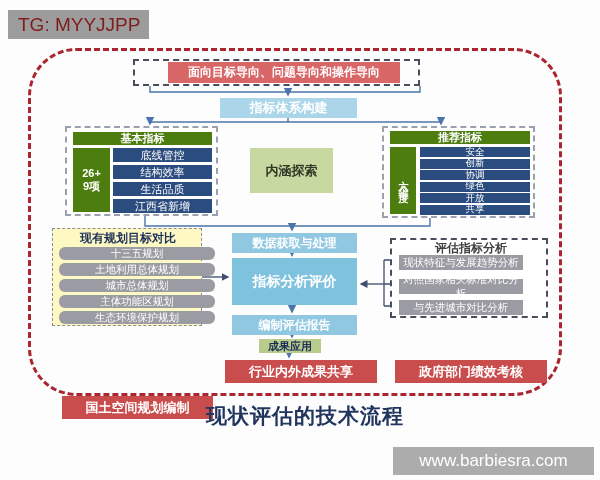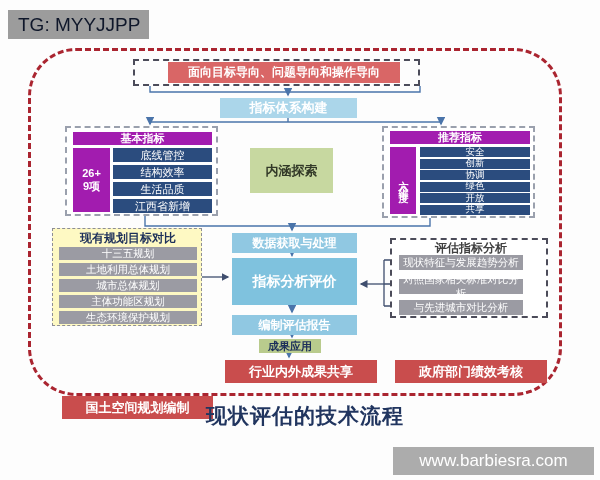--- a/index.html
+++ b/index.html
@@ -4,27 +4,27 @@
 <style>
   html,body{margin:0;padding:0;}
   body{
     width:600px;height:480px;position:relative;overflow:hidden;
     background:#fdfdfd;
     font-family:"Liberation Sans","DejaVu Sans",sans-serif;
   }
   .abs{position:absolute;box-sizing:border-box;}
   .ctr{display:flex;align-items:center;justify-content:center;text-align:center;}
   .white{color:#ffffff;}
-  .navy-bg{background:#a21caf;}
+  .navy-bg{background:#4d7c0f;}
   .navy-item{background:#2b4c7e;}
   .gray-item{background:#9b9ba3;color:#fff;}
   .bold{font-weight:bold;}
   #tg-label{
     left:8px;top:10px;width:141px;height:29px;
-    background:#9c9c9c;color:#0f172a;font-size:19px;
+    background:#9c9c9c;color:#7f1d1d;font-size:19px;
     display:flex;align-items:center;padding-left:10px;
   }
   #red-dash-frame{
     left:28px;top:48px;width:534px;height:348px;
     border:3px dashed #aa2530;border-radius:48px;
   }
   #orientation-frame{
     left:133px;top:59px;width:287px;height:27px;
     border:2px dashed #4c4c5a;
   }
@@ -55,21 +55,21 @@
   #rec-dim{
     left:6px;top:19px;width:26px;height:67px;font-size:10px;
     writing-mode:vertical-rl;text-orientation:upright;letter-spacing:4px;
   }
   .rec-item{left:36px;width:110px;height:10px;font-size:9.5px;}
   #existing-container{
     left:52px;top:228px;width:150px;height:98px;
     border:1.5px dashed #8d8d96;background:#fef9c3;
   }
   #existing-header{left:0;top:3px;width:150px;height:13px;font-size:12px;color:#1c2f5a;}
-  .existing-item{left:6px;width:138px;height:13px;font-size:10.5px;}
+  .existing-item{left:6px;width:156px;height:13px;font-size:10.5px;border-radius:6px;}
   #data-box{left:232px;top:233px;width:125px;height:20px;background:#90c8e2;font-size:12px;}
   #analysis-box{left:232px;top:258px;width:125px;height:47px;background:#7fc2de;font-size:14px;}
   #report-box{left:232px;top:315px;width:125px;height:20px;background:#90c8e2;font-size:12px;}
   #application-box{left:259px;top:339px;width:62px;height:14px;background:#b9cb8d;color:#1c2f5a;font-size:11px;}
   #evaluation-container{
     left:390px;top:238px;width:158px;height:80px;
     border:2px dashed #4c4c5a;background:#fff;
   }
   #evaluation-header{left:0;top:2px;width:158px;height:12px;font-size:12px;color:#404040;}
   .evaluation-item{left:7px;width:124px;height:15px;font-size:10.5px;}

